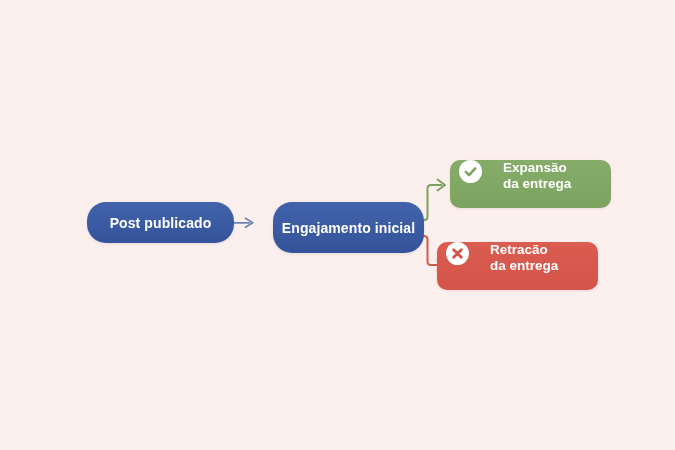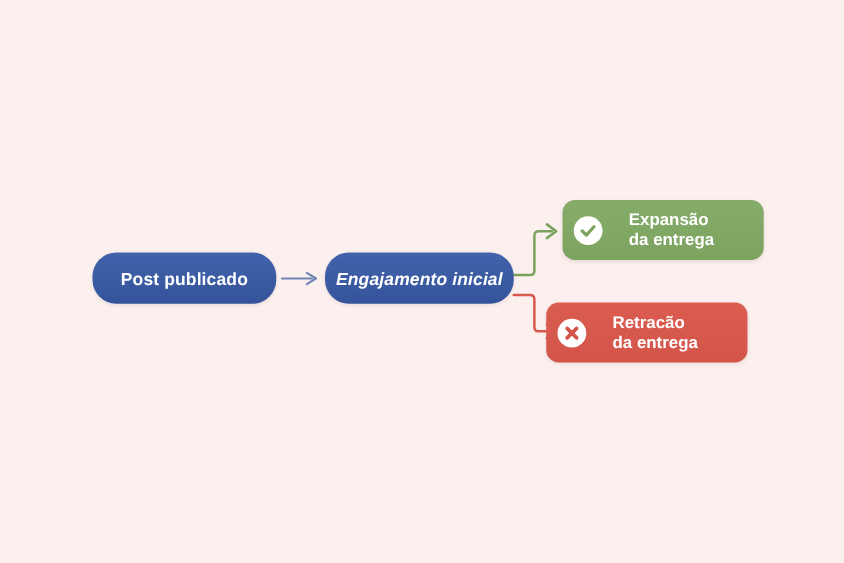--- a/index.html
+++ b/index.html
@@ -14,29 +14,30 @@
   svg.connectors{position:absolute;left:0;top:0;width:675px;height:450px;}
 
   .node{
     position:absolute;
     border-radius:19px;
     display:flex;align-items:center;justify-content:center;
     color:#ffffff;font-weight:700;font-size:14px;
     letter-spacing:.1px;
     background:linear-gradient(180deg,#4263ab 0%,#3a5aa2 55%,#34539b 100%);
     box-shadow:0 1px 3px rgba(60,60,90,.12);
+    margin-left:13px;
   }
   .node-post{left:74px;top:202px;width:147px;height:41px;}
-  .node-engagement{left:260px;top:202px;width:151px;height:41px;font-style:italic;}
+  .node-engagement{left:260px;top:202px;width:151px;height:51px;}
 
   .outcome{
     position:absolute;
     width:161px;height:48px;
     border-radius:10px;
-    display:flex;align-items:center;
+    display:flex;align-items:flex-start;
     padding-left:9px;box-sizing:border-box;
     box-shadow:0 1px 3px rgba(90,60,60,.12);
   }
   .outcome-expansion{left:450px;top:160px;background:linear-gradient(180deg,#86ac6a,#7da361);}
   .outcome-retraction{left:437px;top:242px;background:linear-gradient(180deg,#da5d50,#d4544a);}
 
   .badge{
     width:23px;height:23px;border-radius:50%;
     background:#ffffff;
     display:flex;align-items:center;justify-content:center;

